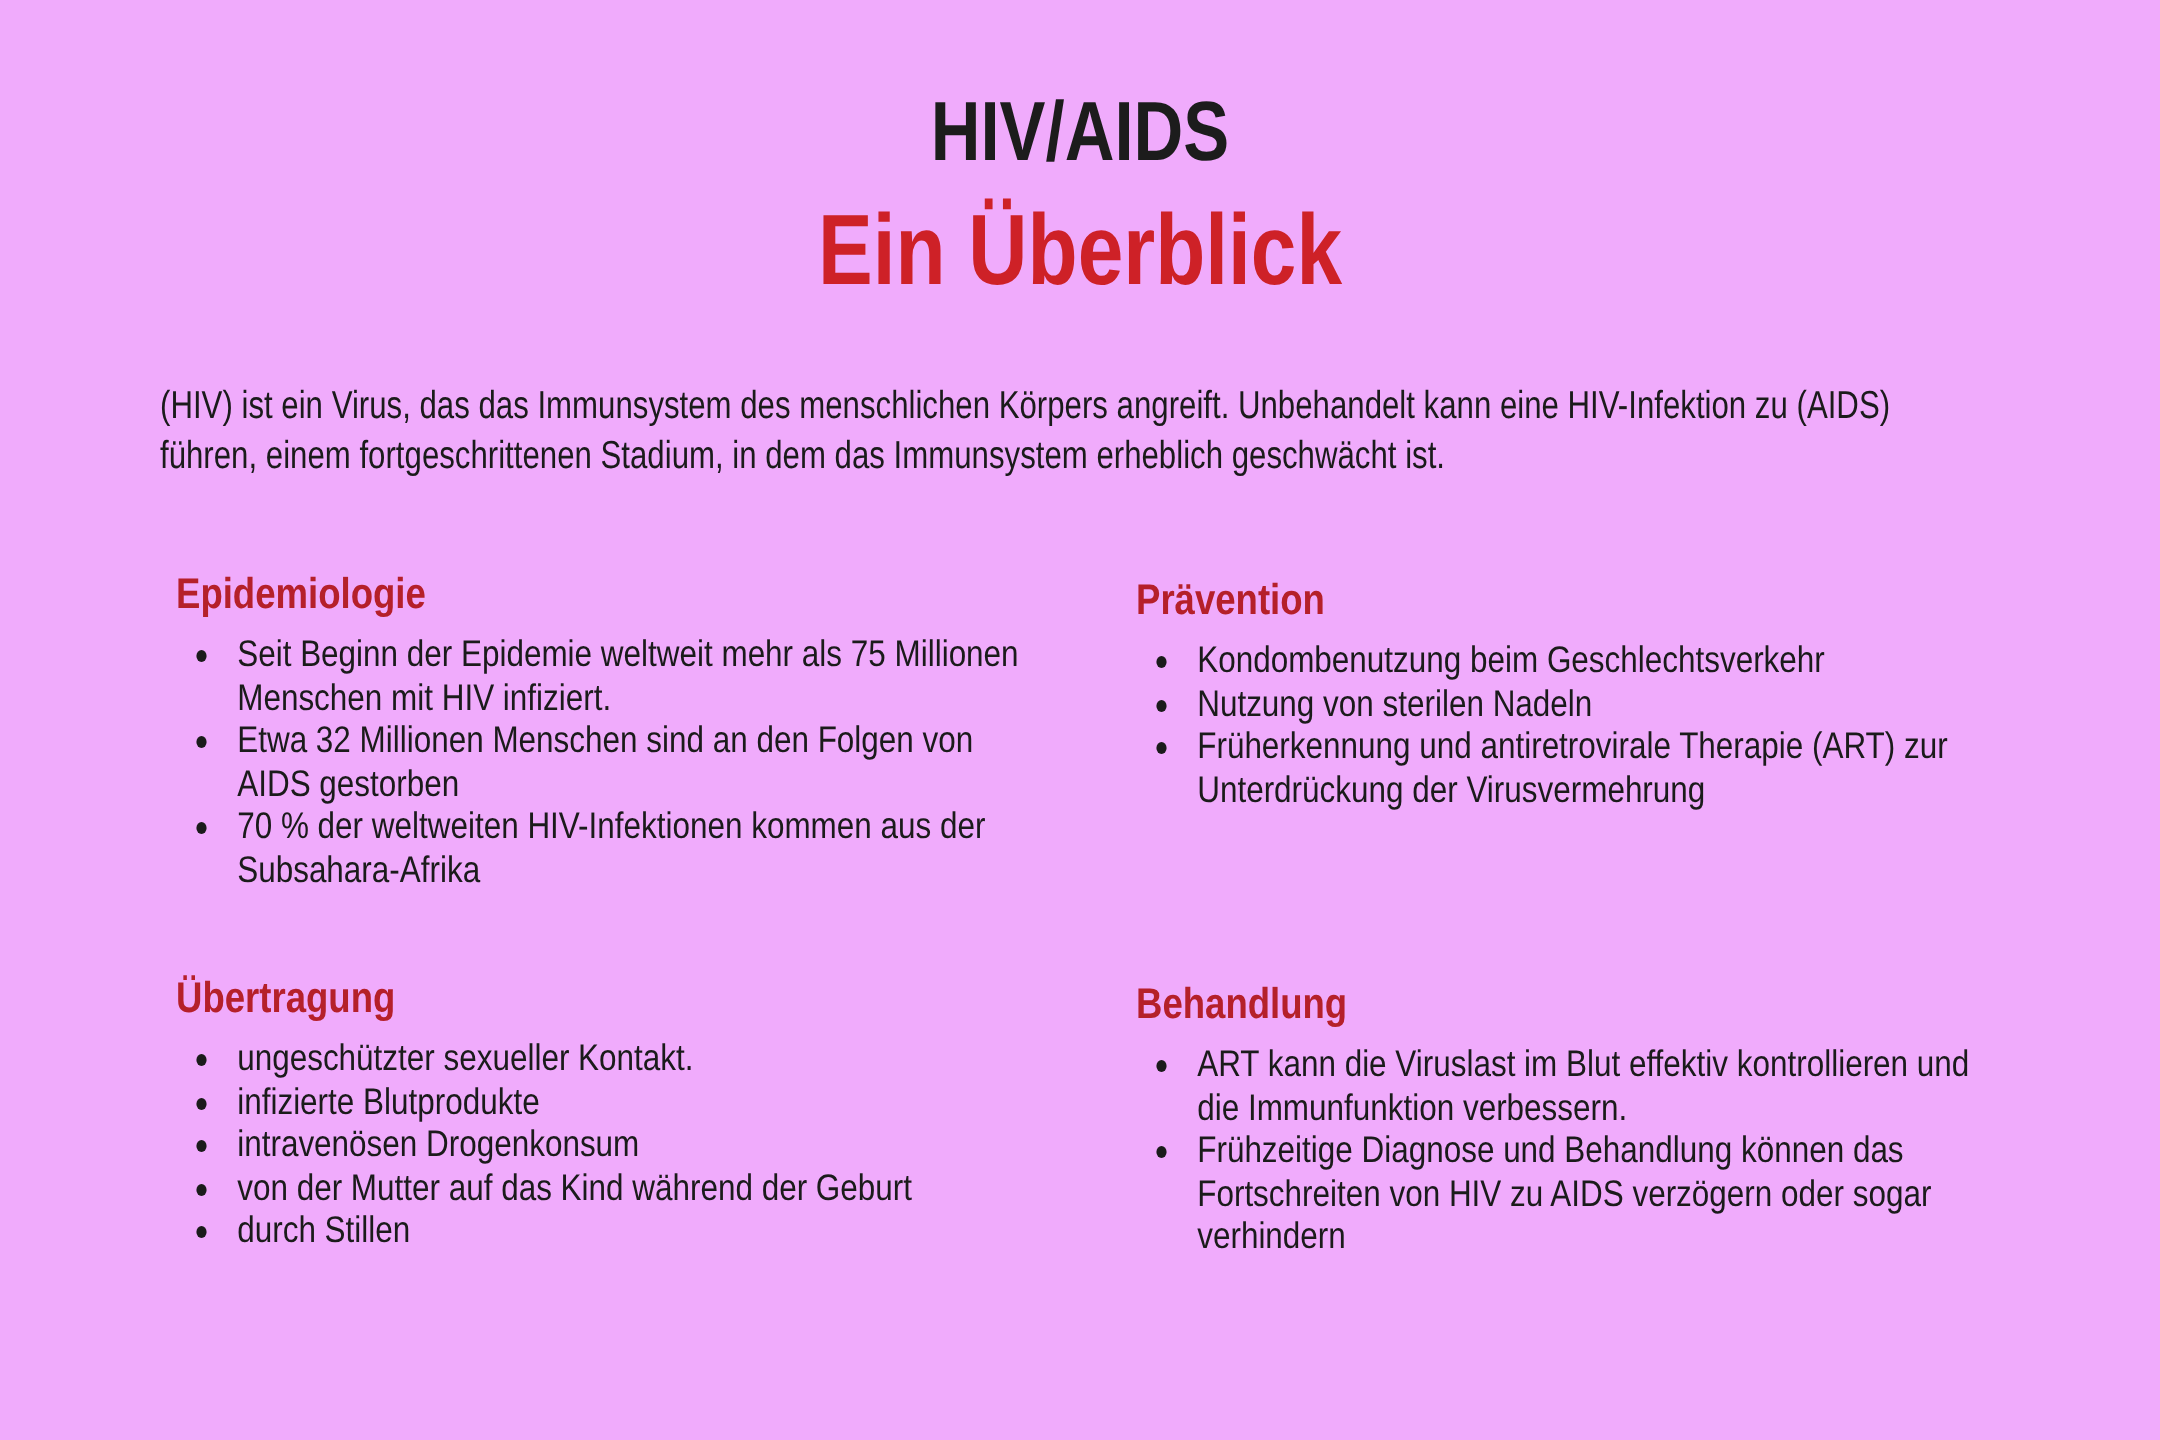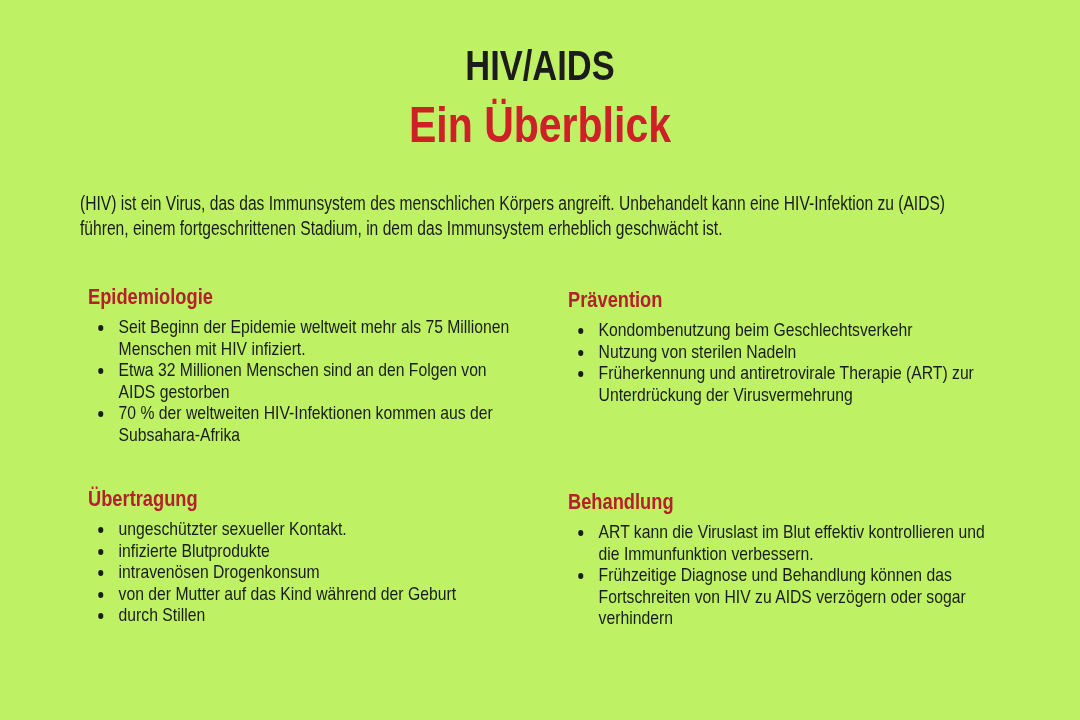--- a/index.html
+++ b/index.html
@@ -4,21 +4,21 @@
 <style>
   html, body {
     margin: 0;
     padding: 0;
     background: #ffffff;
   }
   .slide {
     position: relative;
     width: 1080px;
     height: 720px;
-    background: #bef264;
+    background: #f0abfc;
     overflow: hidden;
     font-family: "Liberation Sans", sans-serif;
     color: #1b1b1b;
   }
   
   .cx {
     transform: scaleX(0.85);
     transform-origin: 0 0;
   }
   .cx-center {

